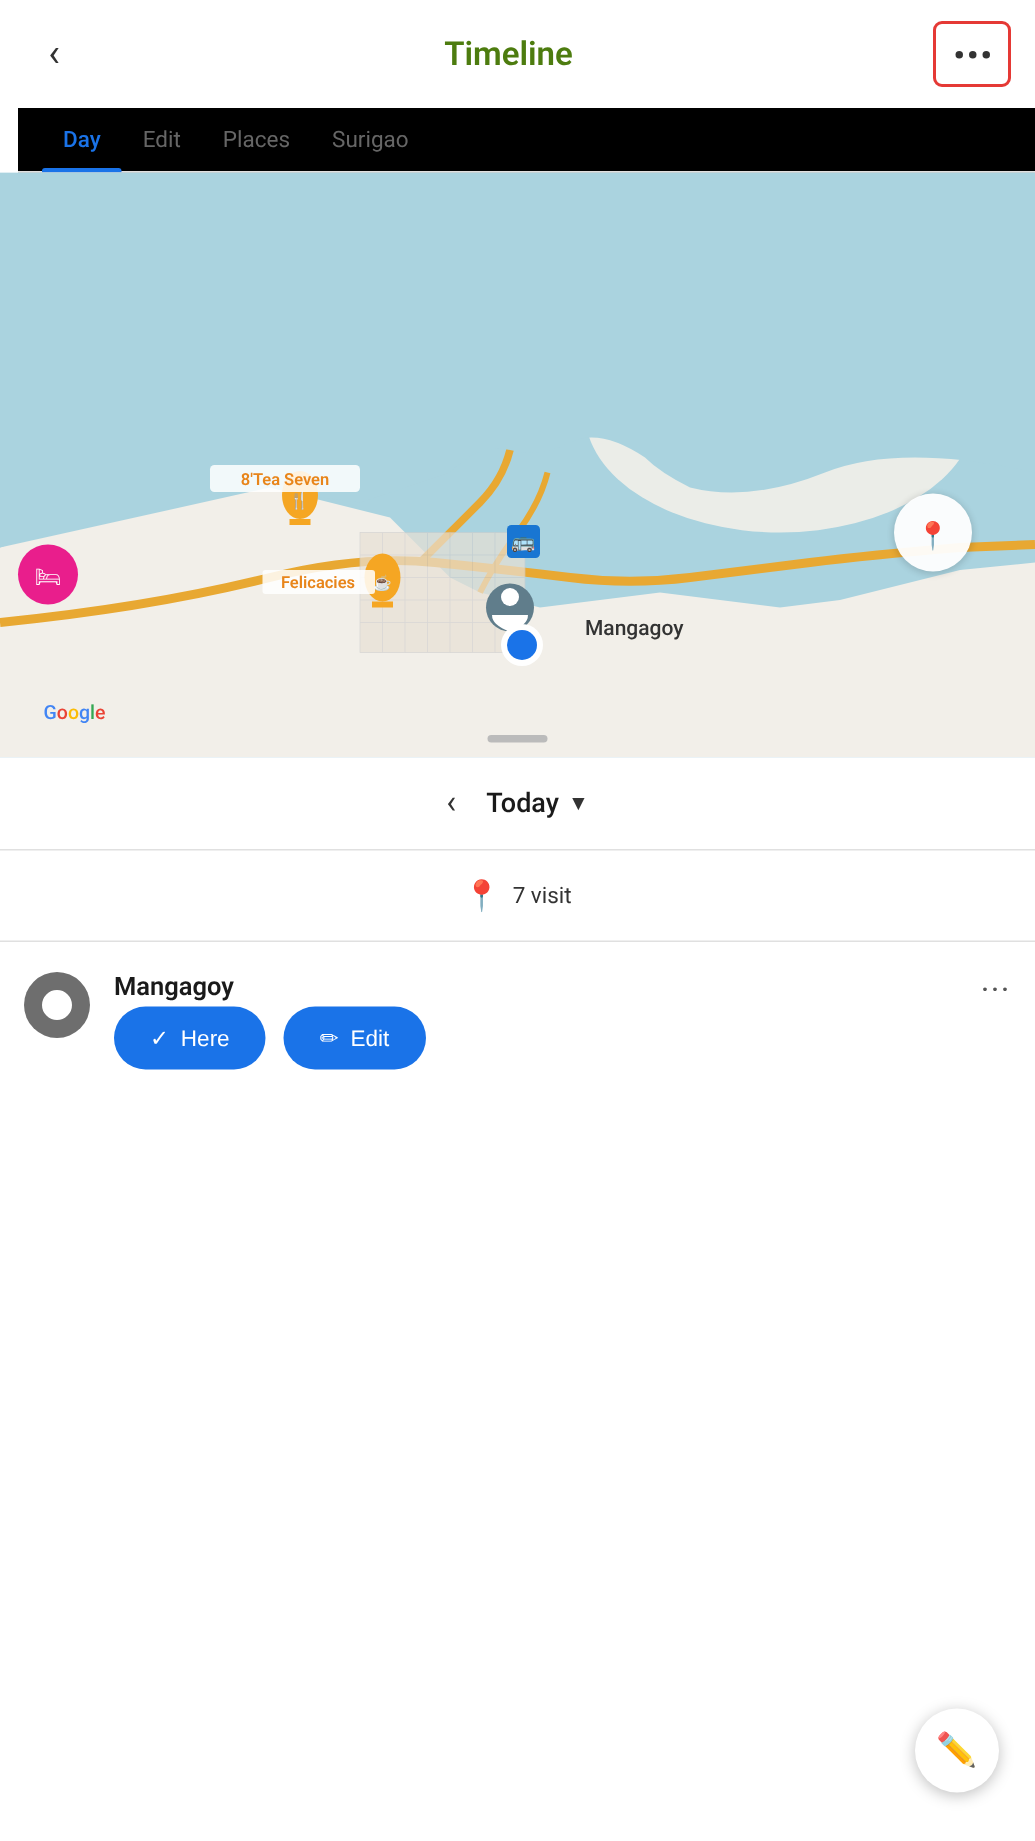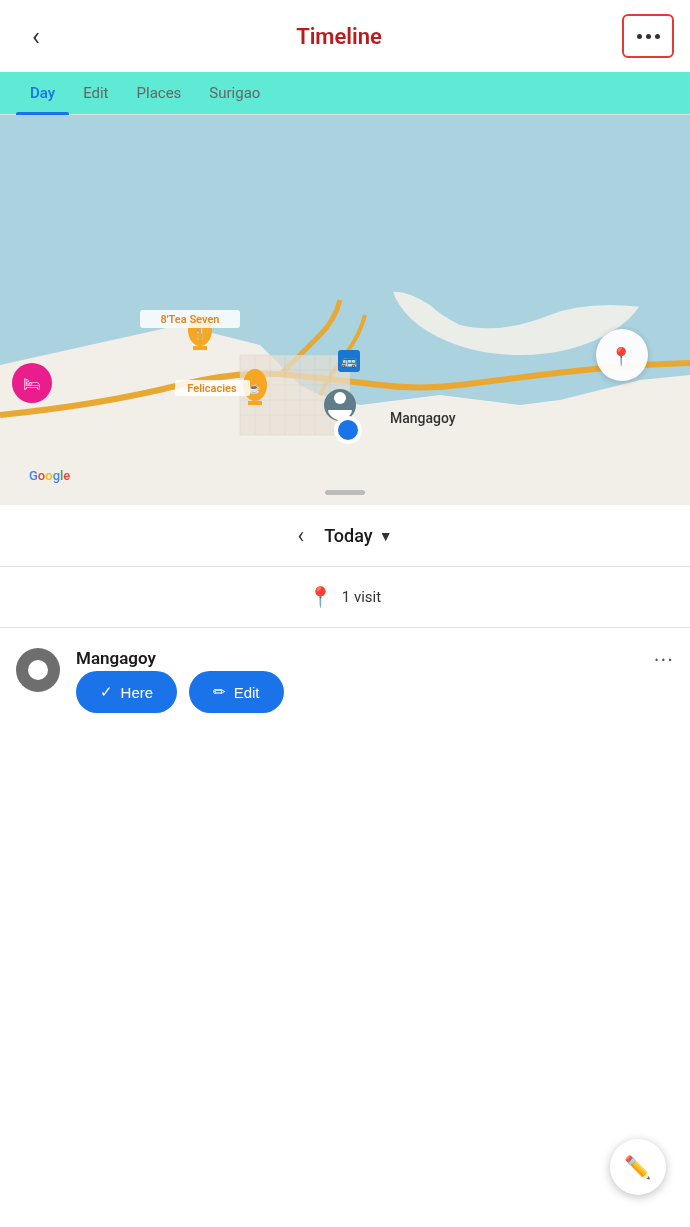--- a/index.html
+++ b/index.html
@@ -22,21 +22,21 @@
     .header-back {
       font-size: 26px;
       color: #333;
       cursor: pointer;
       width: 40px;
       text-align: center;
     }
     .header-title {
       font-size: 22px;
       font-weight: 600;
-      color: #b91c1c;
+      color: #4d7c0f;
     }
     .header-menu {
       width: 52px;
       height: 44px;
       border: 2.5px solid #e53935;
       border-radius: 6px;
       display: flex;
       align-items: center;
       justify-content: center;
       cursor: pointer;
@@ -54,21 +54,22 @@
       border-radius: 50%;
       display: block;
     }
 
     
     .tabs {
       display: flex;
       align-items: center;
       border-bottom: 1px solid #e0e0e0;
       padding: 0 16px;
-      background: #5eead4;
+      background: #000000;
+      margin-left: 12px;
     }
     .tab {
       padding: 12px 14px;
       font-size: 15px;
       color: #666;
       cursor: pointer;
       position: relative;
       white-space: nowrap;
     }
     .tab.active {
@@ -368,21 +369,21 @@
 <div class="date-nav">
   <div class="date-nav-back">‹</div>
   <div class="date-nav-label">
     <span>Today</span>
     <span class="chevron">▼</span>
   </div>
 </div>
 
 <div class="visit-summary">
   <span class="pin-icon">📍</span>
-  <span class="visit-summary-text">1 visit</span>
+  <span class="visit-summary-text">7 visit</span>
 </div>
 
 <div class="location-card">
   <div class="location-avatar">
     <div class="location-avatar-inner"></div>
   </div>
 
   <div class="location-info">
     <div class="location-name">Mangagoy</div>
     <div class="location-actions">

